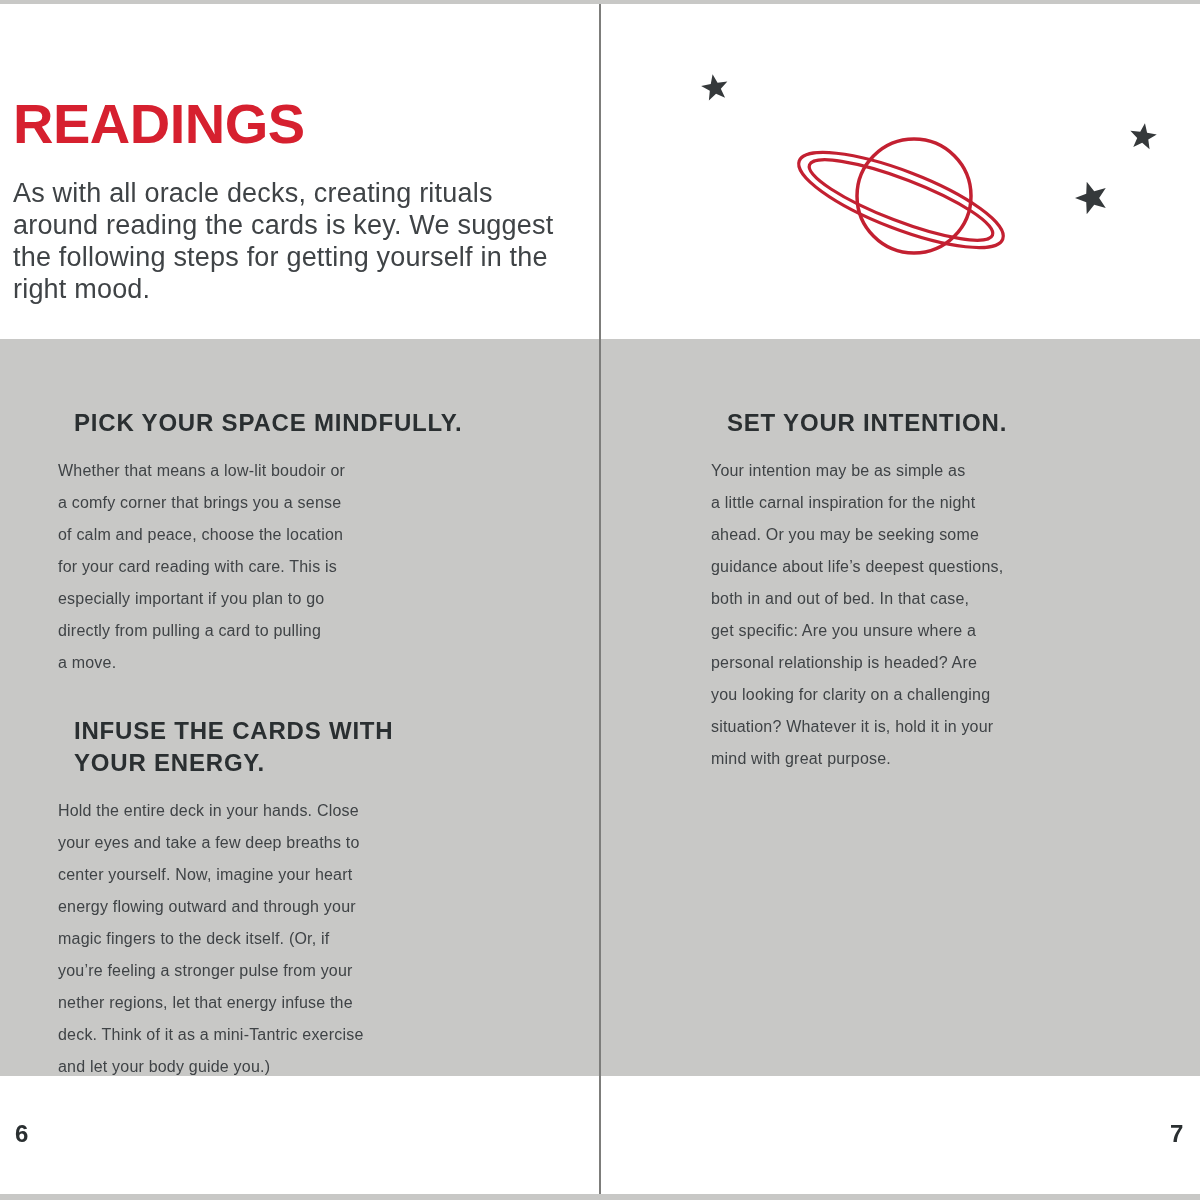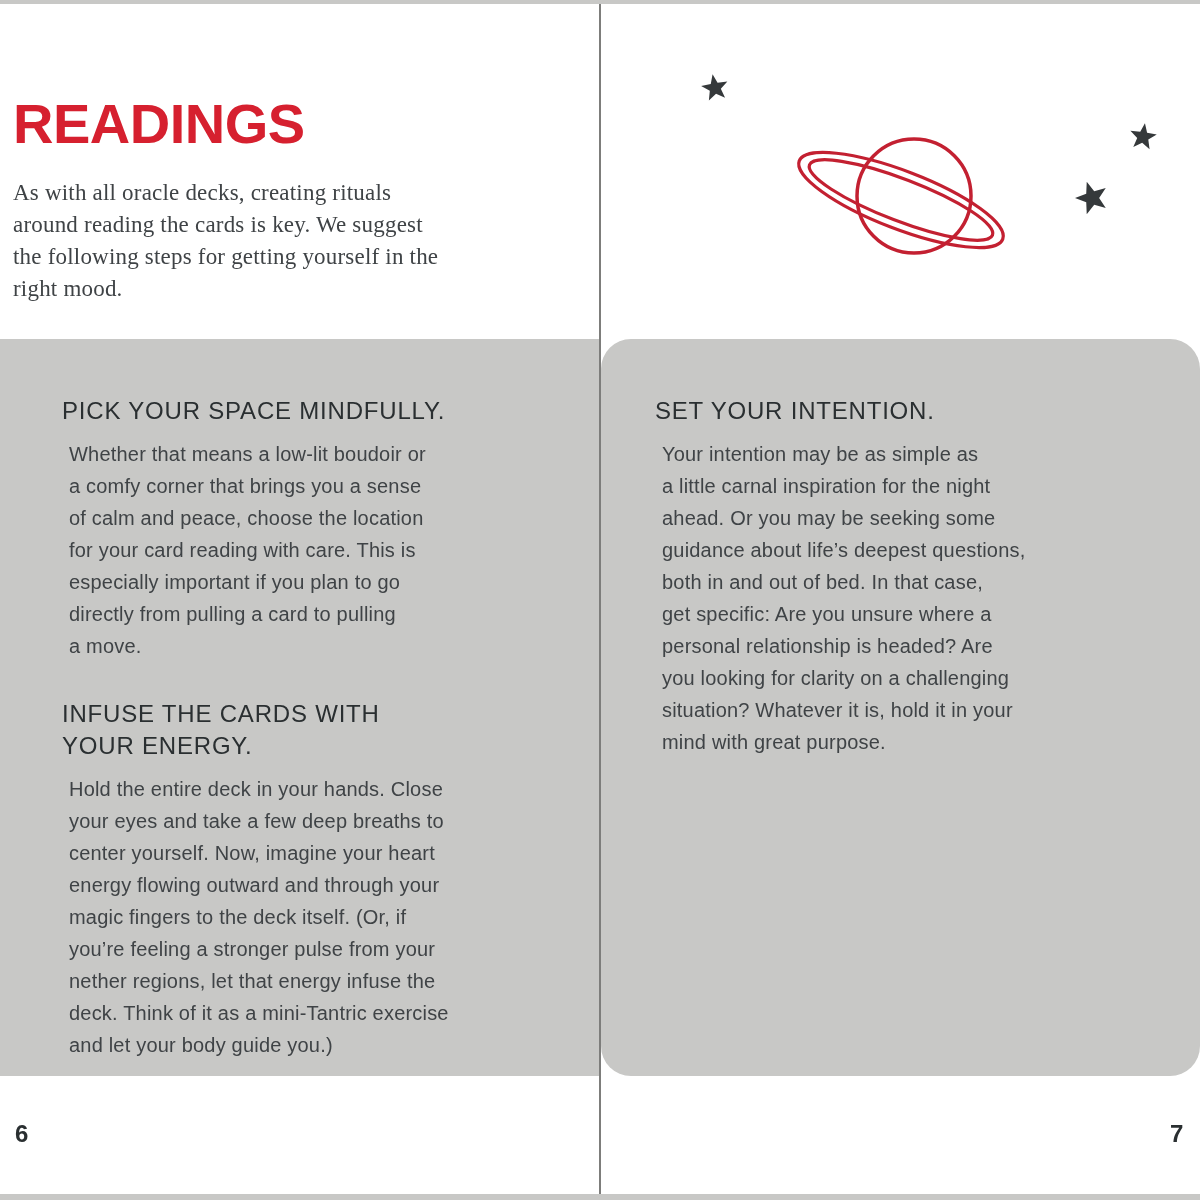--- a/index.html
+++ b/index.html
@@ -12,37 +12,37 @@
   .edge.bottom{top:1194px;height:6px;}
   .divider{position:absolute;left:599px;top:4px;width:2px;height:1190px;background:#7d7d7b;}
 
   .title{
     position:absolute;left:13px;top:100px;margin:0;
     font-size:56px;line-height:48px;font-weight:bold;letter-spacing:-0.5px;
     color:var(--accent-red,#d6202f);
   }
   .intro{
     position:absolute;left:13px;top:177px;width:545px;margin:0;
-    font-size:23px;line-height:32px;letter-spacing:0.2px;
-    color:var(--body-text,#3f4346);white-space:pre-line;font-family:Liberation Serif, serif;
+    font-size:27px;line-height:32px;letter-spacing:0.2px;
+    color:var(--body-text,#3f4346);white-space:pre-line;
   }
 
   .panel{
     position:absolute;top:339px;width:599px;height:737px;box-sizing:border-box;
     background:var(--panel-gray,#c8c8c6);padding-top:52px;
   }
   .panel.leftpanel{left:0;padding-left:58px;padding-right:56px;}
-  .panel.rightpanel{left:601px;padding-left:50px;padding-right:14px;border-radius:30px;}
+  .panel.rightpanel{left:601px;padding-left:110px;padding-right:14px;}
 
   .section h2{
-    margin:4px;font-size:24px;line-height:32px;font-weight:normal;letter-spacing:0.8px;
+    margin:16px;font-size:24px;line-height:32px;font-weight:bold;letter-spacing:0.8px;
     color:var(--heading-text,#2a2f31);white-space:pre-line;
   }
   .section p{
-    margin:11px;font-size:20px;line-height:32px;letter-spacing:0.2px;
+    margin:0;font-size:16px;line-height:32px;letter-spacing:0.2px;
     color:var(--body-text,#3f4346);white-space:pre-line;
   }
   .leftpanel .section + .section{margin-top:36px;}
   .rightpanel .section + .section{margin-top:38px;}
 
   .pagenum{
     position:absolute;top:1120px;font-size:24px;font-weight:bold;
     color:var(--heading-text,#2a2f31);
   }
   .pagenum.pn-left{left:15px;}

